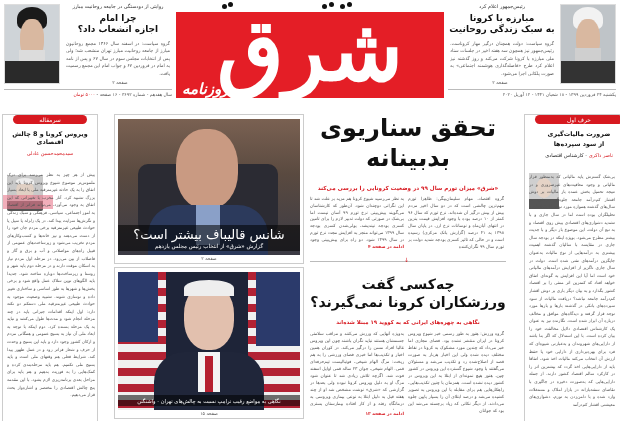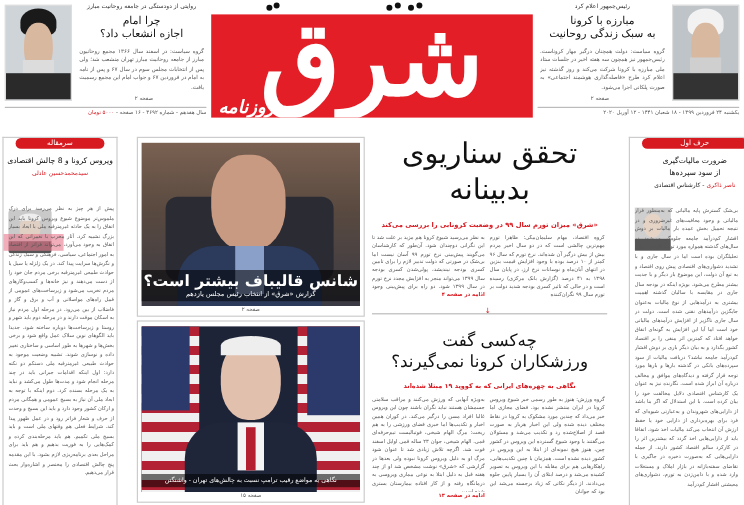--- a/index.html
+++ b/index.html
@@ -8,21 +8,21 @@
 .abs{position:absolute}
 .photo{background:#8a8a8a;overflow:hidden}
 .portrait{position:absolute;inset:0}
 .p-face{position:absolute;left:28%;top:18%;width:44%;height:52%;border-radius:45%;background:#d9b8a0}
 .p-turban{position:absolute;left:22%;top:2%;width:56%;height:30%;border-radius:50% 50% 30% 30%}
 .p-beard{position:absolute;left:26%;top:55%;width:48%;height:30%;border-radius:0 0 50% 50%;background:#e8e8e8}
 .p-robe{position:absolute;left:0;bottom:0;width:100%;height:28%;background:#2a2a2a}
 .hline{position:absolute;height:1px;background:#bbb}
 .tiny{font-size:4.5px;line-height:7px;color:#555}
 .kicker{font-size:6px;color:#333;text-align:center}
-.hd{font-weight:normal;text-align:center;color:#111}
+.hd{font-weight:bold;text-align:center;color:#111}
 .red{color:#d71920}
 .badge{background:#d71920;color:#fff;font-size:6px;text-align:center;border-radius:0 0 8px 8px;padding:1px 0}
 .textblock{font-size:5px;line-height:8.4px;color:#555;text-align:justify;overflow:hidden}
 .pageref{font-size:4.5px;color:#555;text-align:center}
 .colbox{border:1px solid #ccc}
 .caption{position:absolute;left:0;right:0;bottom:0;background:rgba(0,0,0,.55);color:#fff;text-align:center}
 .logo{position:absolute;left:176px;top:12px;width:268px;height:86px;background:#e41e26;overflow:hidden}
 </style>
 </head>
 <body>
@@ -94,21 +94,21 @@
 </div>
 
 <div class="abs colbox" style="left:114px;top:114px;width:190px;height:150px">
   <div style="position:absolute;left:3px;top:4px;width:182px;height:136px;background:linear-gradient(180deg,#7a6152 0%,#5a4a40 40%,#3a3a44 100%);overflow:hidden">
     <div style="position:absolute;left:20px;top:45px;width:140px;height:70px;background:#2b2b33;border-radius:10px"></div>
     <div style="position:absolute;left:58px;top:10px;width:62px;height:80px;border-radius:45%;background:#c99a82"></div>
     <div style="position:absolute;left:30px;top:86px;width:120px;height:60px;background:#2c3a5c;border-radius:30px 30px 0 0"></div>
     <div style="position:absolute;left:78px;top:86px;width:24px;height:40px;background:#8aa0c8"></div>
   </div>
   <div class="caption" style="left:3px;right:3px;bottom:12px;padding:2px 0">
-    <div style="font-weight:bold;font-size:13px">شانس قالیباف بیشتر است؟</div>
+    <div style="font-weight:normal;font-size:13px">شانس قالیباف بیشتر است؟</div>
     <div style="font-size:5.5px;margin-top:1px">گزارش «شرق» از انتخاب رئیس مجلس یازدهم</div>
   </div>
   <div class="pageref" style="position:absolute;left:0;right:0;bottom:2px">صفحه ۲</div>
 </div>
 
 <div class="abs colbox" style="left:114px;top:267px;width:190px;height:152px">
   <div style="position:absolute;left:3px;top:4px;width:182px;height:138px;background:#1e2438;overflow:hidden">
     <div style="position:absolute;left:0;top:0;width:48px;height:138px;background:repeating-linear-gradient(180deg,#b22234 0 8px,#f0f0f0 8px 16px)"></div>
     <div style="position:absolute;left:0;top:0;width:40px;height:70px;background:#2b3a6b"></div>
     <div style="position:absolute;right:0;top:0;width:52px;height:138px;background:repeating-linear-gradient(180deg,#b22234 0 8px,#f0f0f0 8px 16px)"></div>

